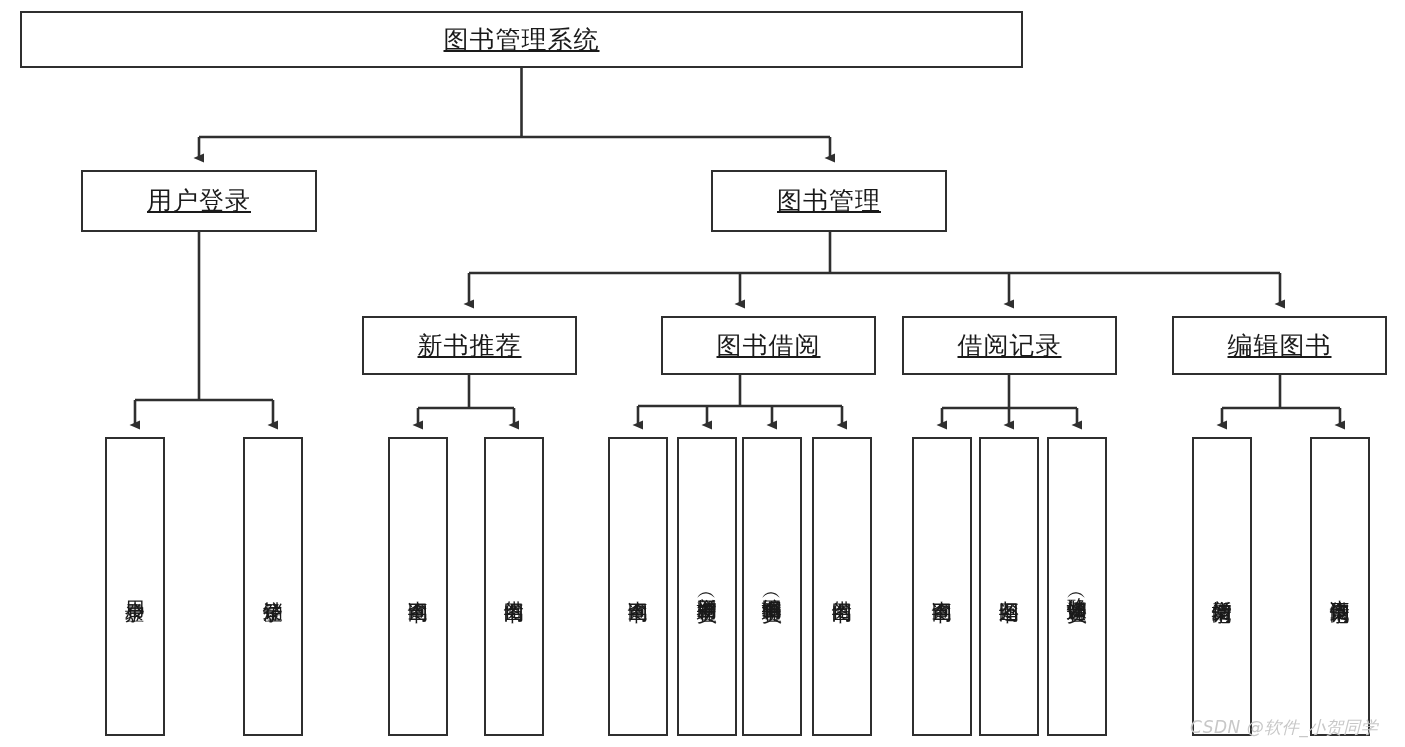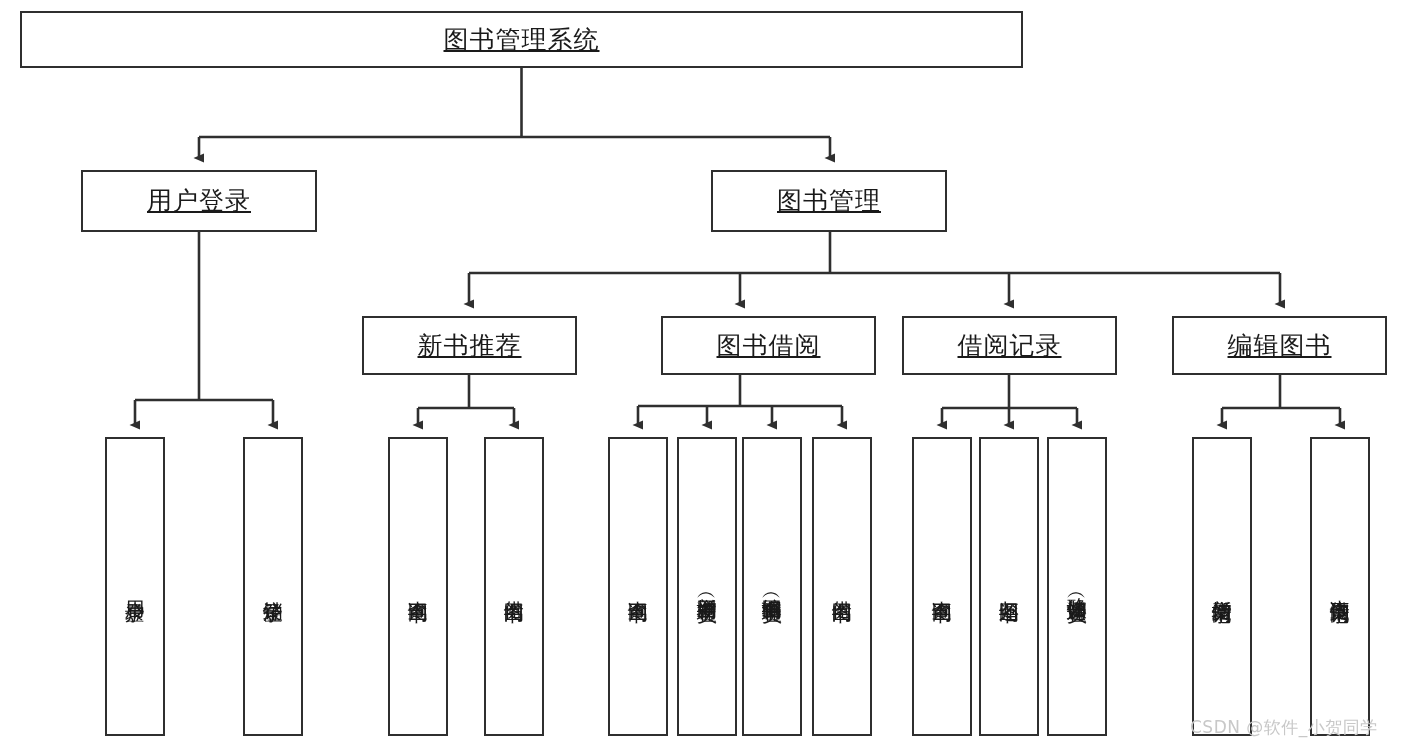--- a/index.html
+++ b/index.html
@@ -197,15 +197,15 @@
   </div>
 
   <div class="node node-v" style="left:1192px; top:437px; width:60px; height:299px;">
     <span>新增借阅记录</span>
   </div>
 
   <div class="node node-v" style="left:1310px; top:437px; width:60px; height:299px;">
     <span>查询借阅记录</span>
   </div>
 
-  <div class="watermark" style="left:1190px; top:716px;">CSDN @软件_小贺同学</div>
+  <div class="watermark" style="left:1190px; top:716px;font-style:italic;">CSDN @软件_小贺同学</div>
 
 </div>
 
 </body></html>

